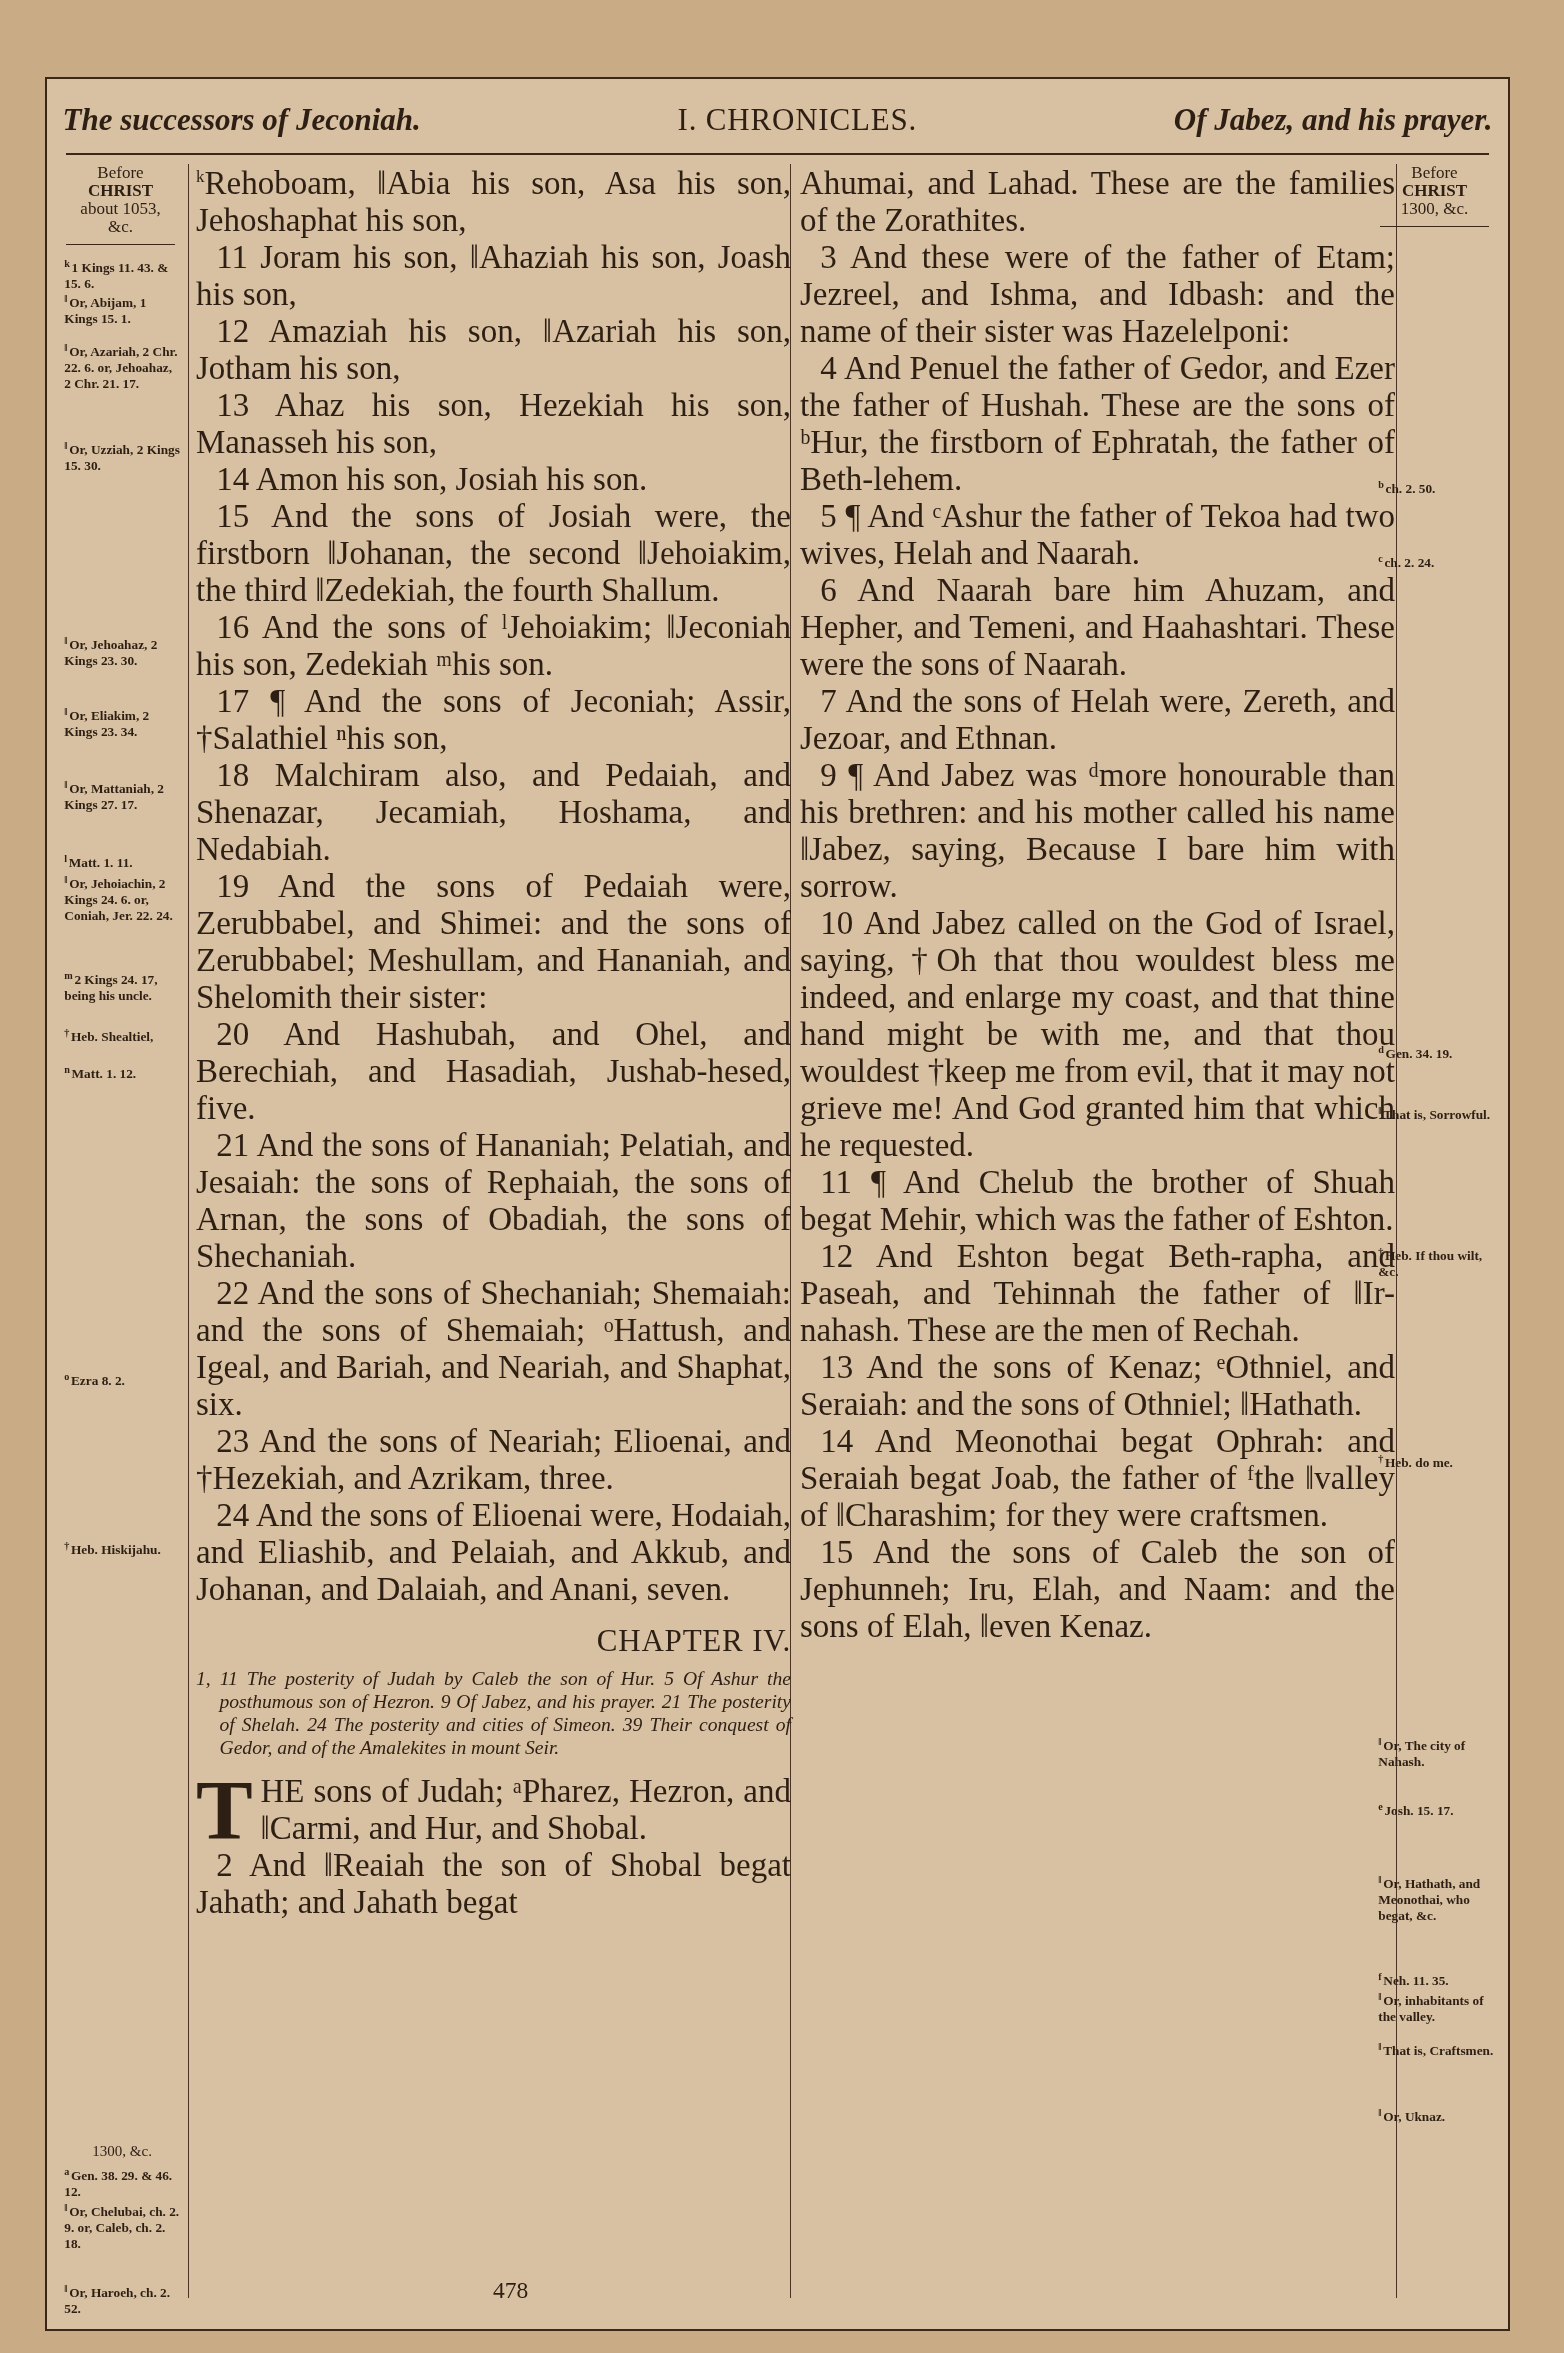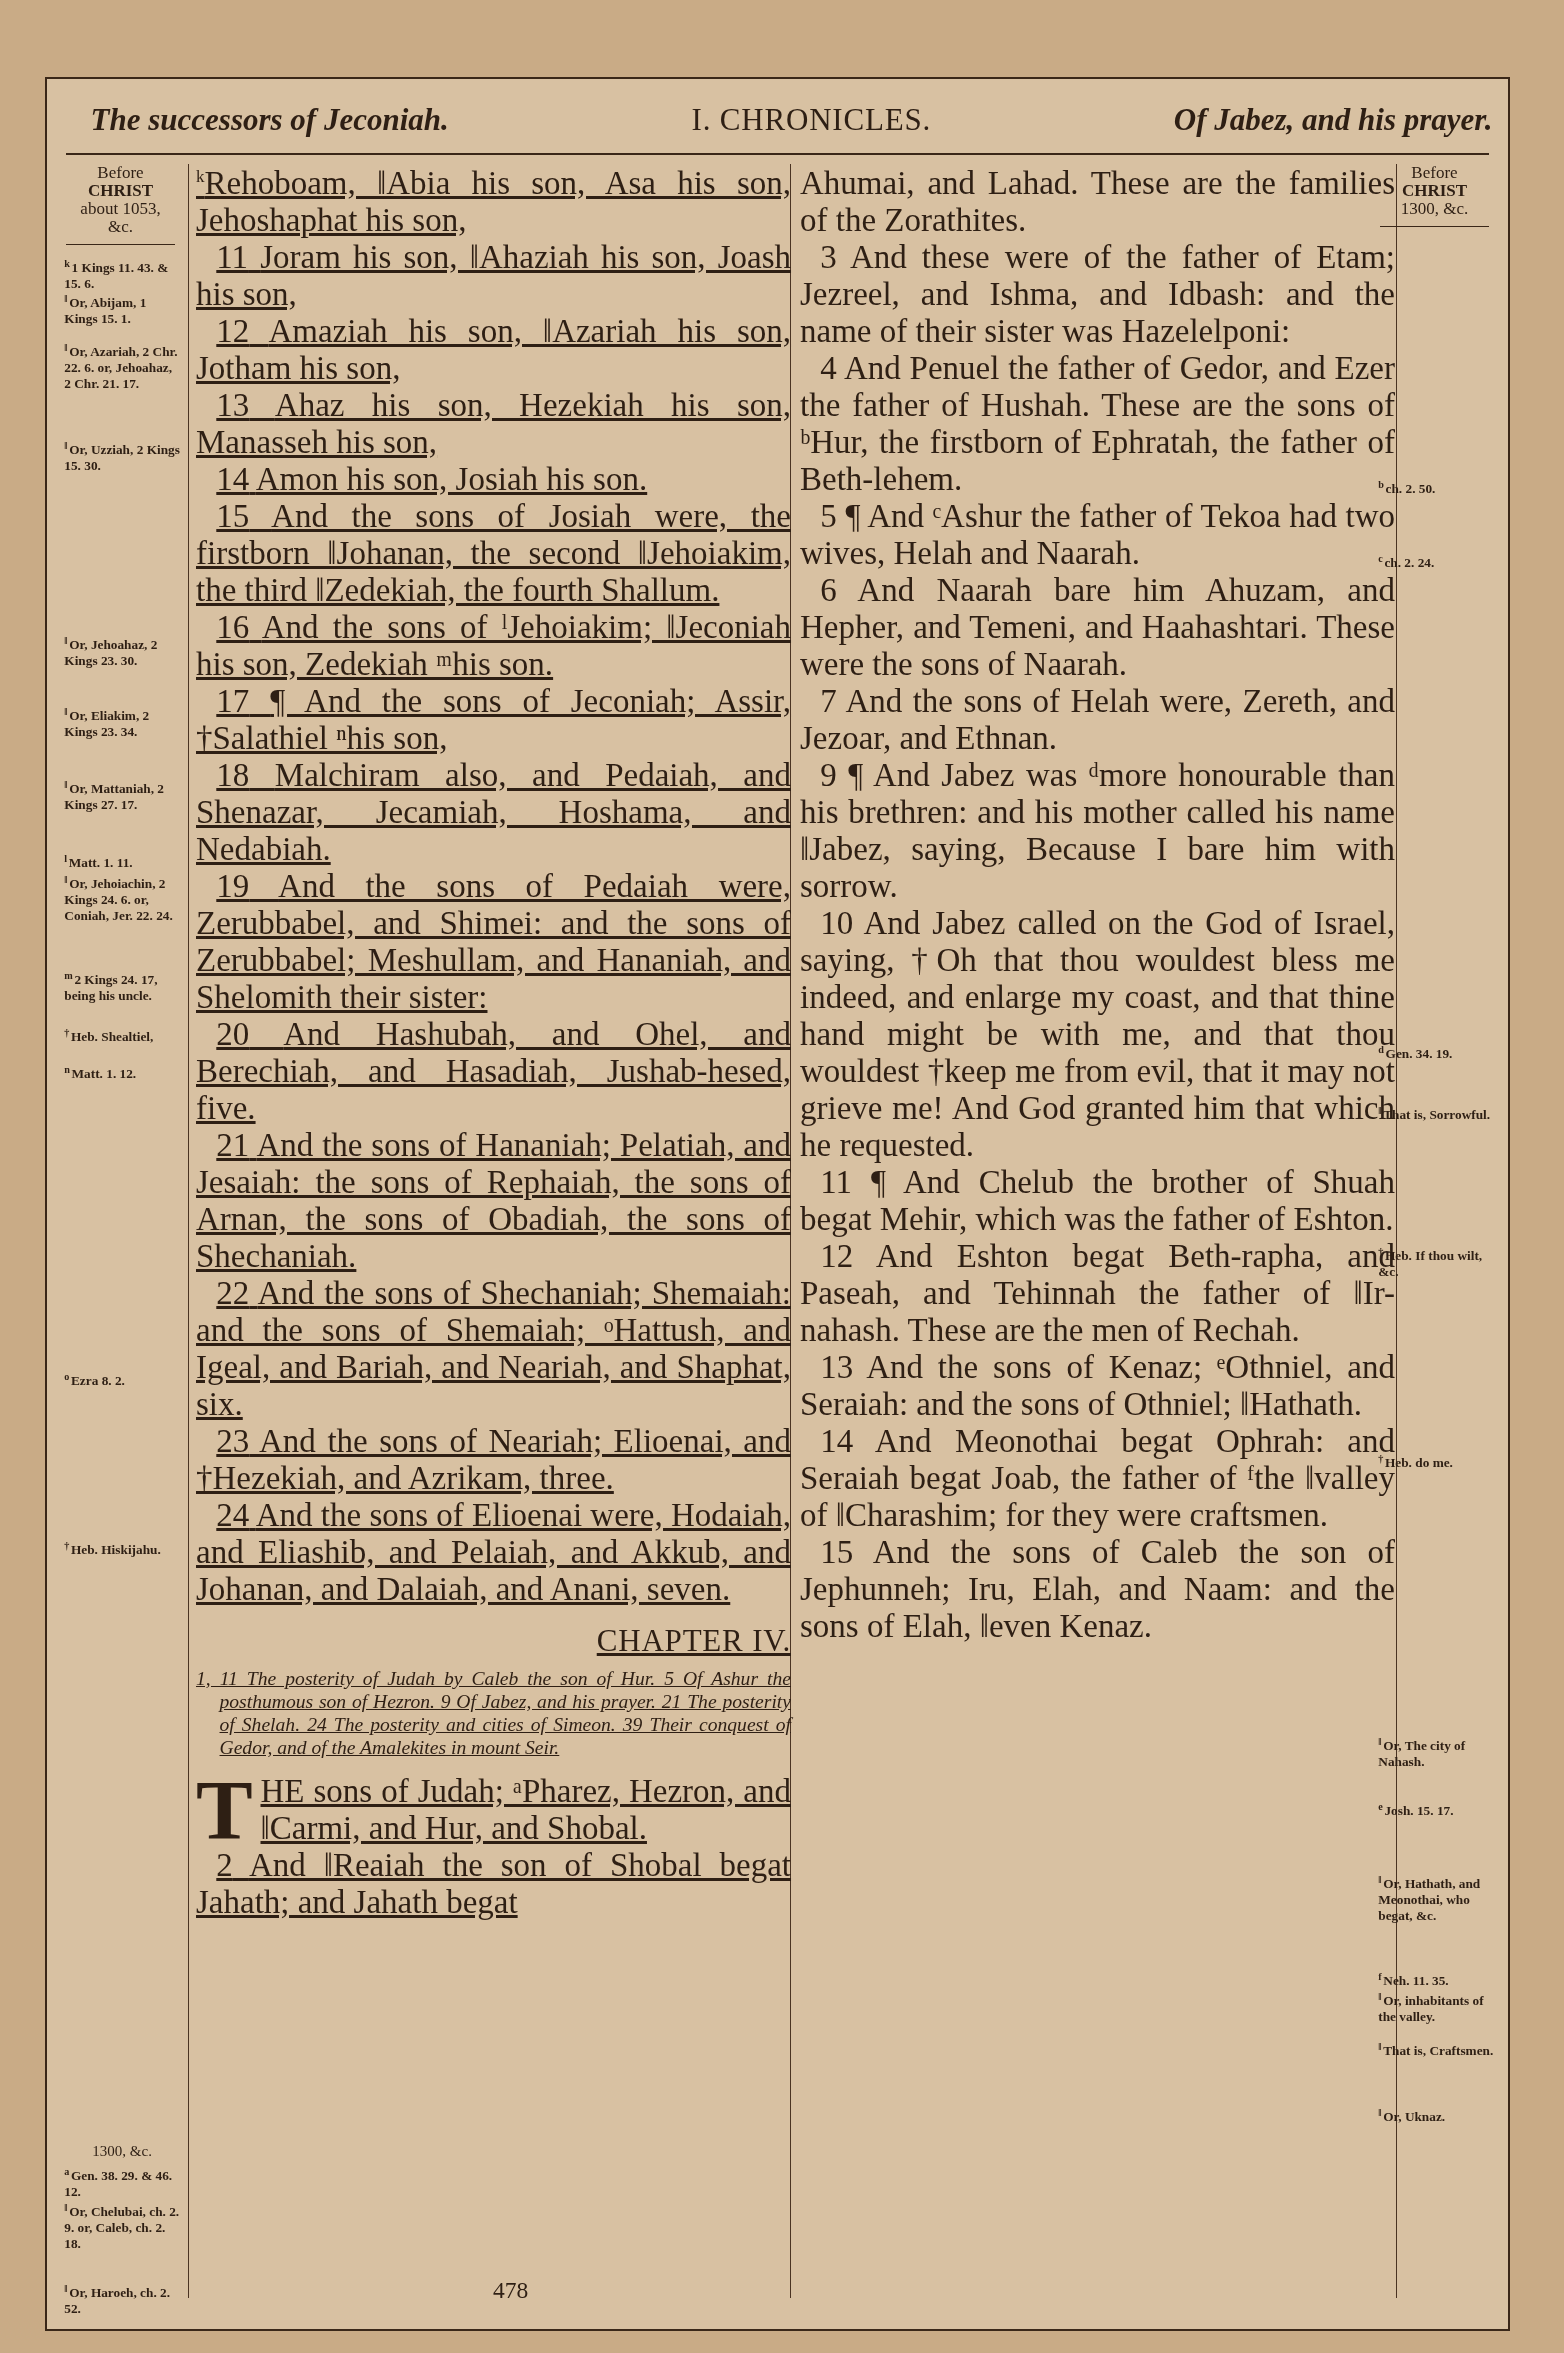--- a/index.html
+++ b/index.html
@@ -17,21 +17,20 @@
     width: 1465px; height: 2254px;
     border: 2.3px solid #3a2718;
     background: #d8c1a2;
     box-sizing: border-box;
   }
   .running-head {
     position: absolute;
     left: 15.6px; right: 15.6px; top: 15.6px; height: 50px;
     display: flex; align-items: center; justify-content: space-between;
     font-size: 31px;
-    margin-left: 28px;
   }
   .running-head .left, .running-head .right { font-style: italic; font-weight: bold; }
   .running-head .center { font-size: 31px; letter-spacing: 0.8px; }
   .head-rule {
     position: absolute; left: 19px; right: 19px; top: 74px;
     border-top: 2.3px solid #3a2718;
   }
   .margin-col {
     position: absolute; top: 85px; bottom: 7.8px;
     font-size: 13.3px; line-height: 15.6px;
@@ -56,21 +55,21 @@
   .text-col {
     position: absolute; top: 86px;
     width: 595px;
     font-size: 33px; line-height: 37px;
     text-align: justify;
   }
   .text-col p { margin: 0; }
   .text-col .verse { text-indent: 20.3px; }
   .text-col .cont { text-indent: 0; }
   .sup { font-size: 17px; vertical-align: super; line-height: 0; }
-  .col-left { left: 149px; text-decoration: underline; }
+  .col-left { left: 149px; }
   .col-right { left: 753px; }
   .chapter-title {
     text-align: right; font-size: 31px; letter-spacing: 0.8px;
     margin: 14px 0 7.8px 0;
   }
   .chapter-summary {
     font-size: 19.6px; line-height: 23px; font-style: italic;
     text-align: justify;
     padding-left: 23.5px; text-indent: -23.5px;
     margin-bottom: 14px;

